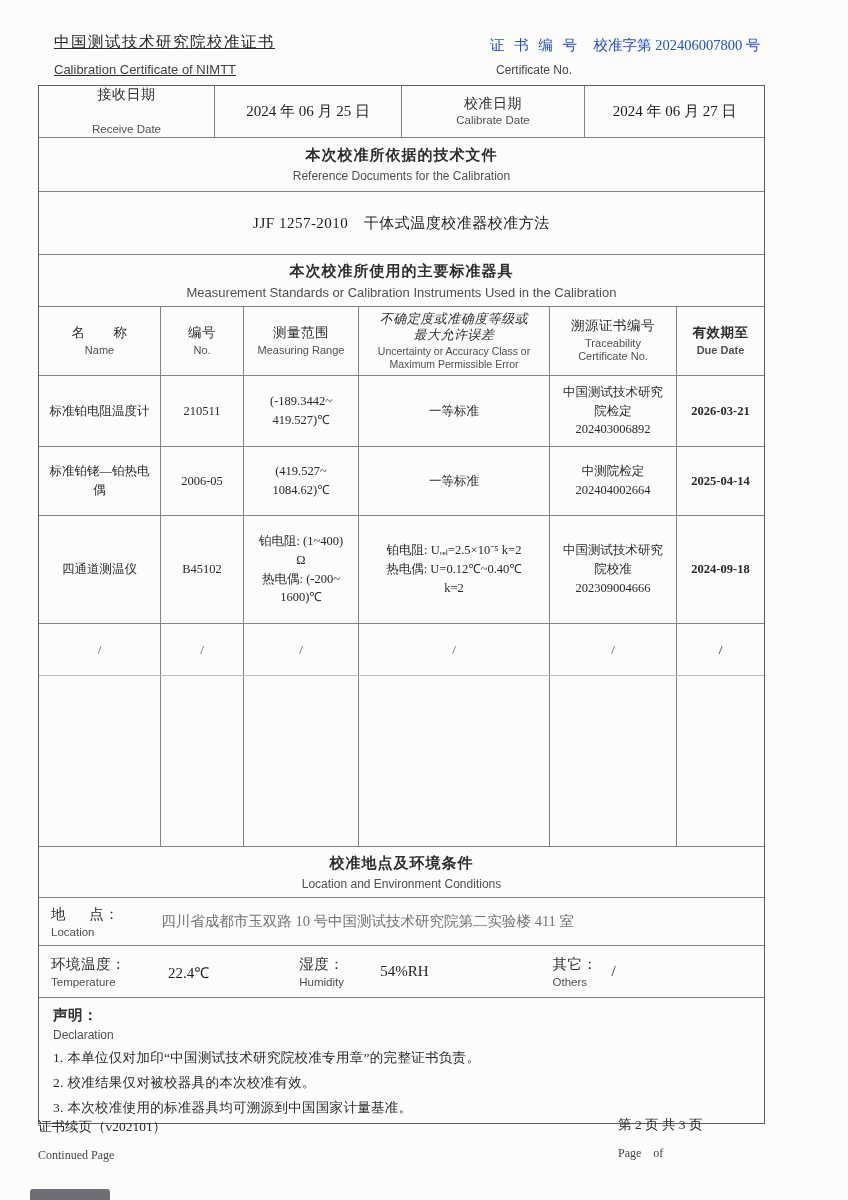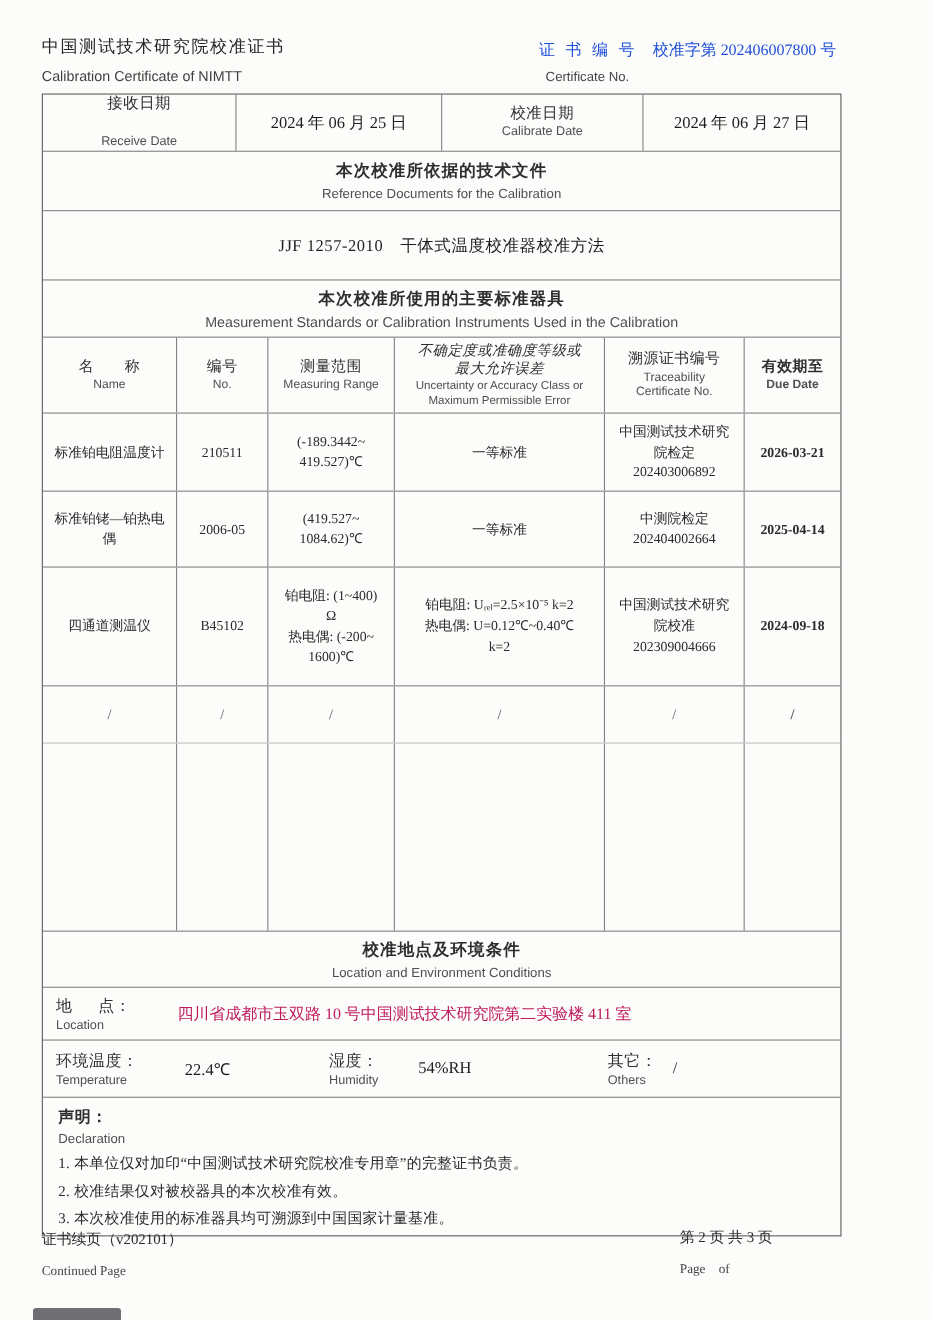--- a/index.html
+++ b/index.html
@@ -9,21 +9,21 @@
     background:#fcfcfa; overflow:hidden;
     font-family:"Liberation Serif", serif; color:#2d2d2d;
   }
   .sans { font-family:"Liberation Sans", sans-serif; }
   .cn  { font-size:14px; color:#2e2e2e; letter-spacing:0.5px; }
   .en  { font-family:"Liberation Sans", sans-serif; font-size:11.5px; color:#4f4f4f; }
   .val { font-family:"Liberation Serif", serif; font-size:15px; color:#1e1e1e; }
   .pre { white-space:pre-line; }
   .prespace { white-space:pre; }
 
-  .hdr-left  { position:absolute; left:38px; top:32px; }
+  .hdr-left  { position:absolute; left:54px; top:32px;text-decoration:underline; }
   .hdr-left .t-cn { font-size:15.5px; letter-spacing:1.5px; color:#262626; }
   .hdr-left .t-en { font-size:13px; color:#3f3f3f; margin-top:9px; }
   .hdr-right { position:absolute; left:490px; top:36px; }
   .hdr-right .line1 { font-size:14.5px; color:#1d4ed8; }
   .hdr-right .lbl { letter-spacing:3px; margin-right:10px; }
   .hdr-right .line2 { font-size:12px; color:#464646; margin-top:8px; margin-left:6px; }
 
   .tbl {
     position:absolute; left:38px; top:85px; width:727px;
     border:1.5px solid #5d5d5d; background:transparent;
@@ -66,21 +66,21 @@
   .r-empty { height:171px; }
 
   .r-loc-title { height:50px; }
   .r-loc-title .cn { font-size:15px; font-weight:600; letter-spacing:1px; }
   .r-loc-title .en { margin-top:4px; font-size:12px; }
 
   .r-location { height:48px; display:flex; align-items:center; }
   .lblblock { display:flex; flex-direction:column; justify-content:center; padding-left:12px; }
   .lblblock .cn { font-size:14.5px; }
   .lblblock .en { margin-top:2px; }
-  .r-location .locval { font-size:14.5px; margin-left:42px; color:#be185d; }
+  .r-location .locval { font-size:14.5px; margin-left:42px; color:#737373; }
 
   .r-env { height:52px; display:flex; align-items:center; }
   .r-env .vinline { font-size:15px; color:#1e1e1e; }
   .env-temp-val { margin-left:42px; }
   .env-hum-lbl  { margin-left:78px; }
   .env-hum-val  { margin-left:36px; }
   .env-oth-lbl  { margin-left:112px; }
   .env-oth-val  { margin-left:14px; }
 
   .r-decl { min-height:114px; display:block; padding:8px 14px 6px; text-align:left; }

